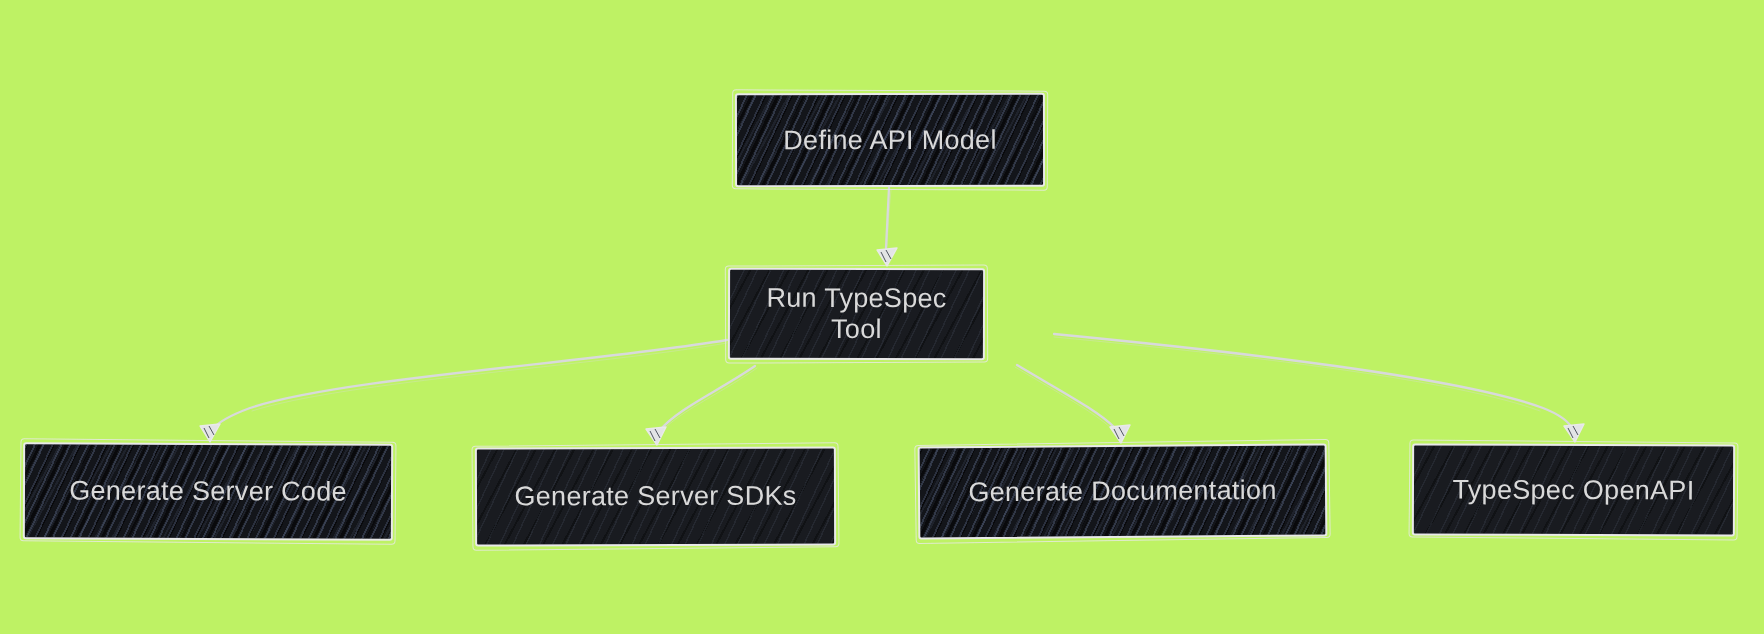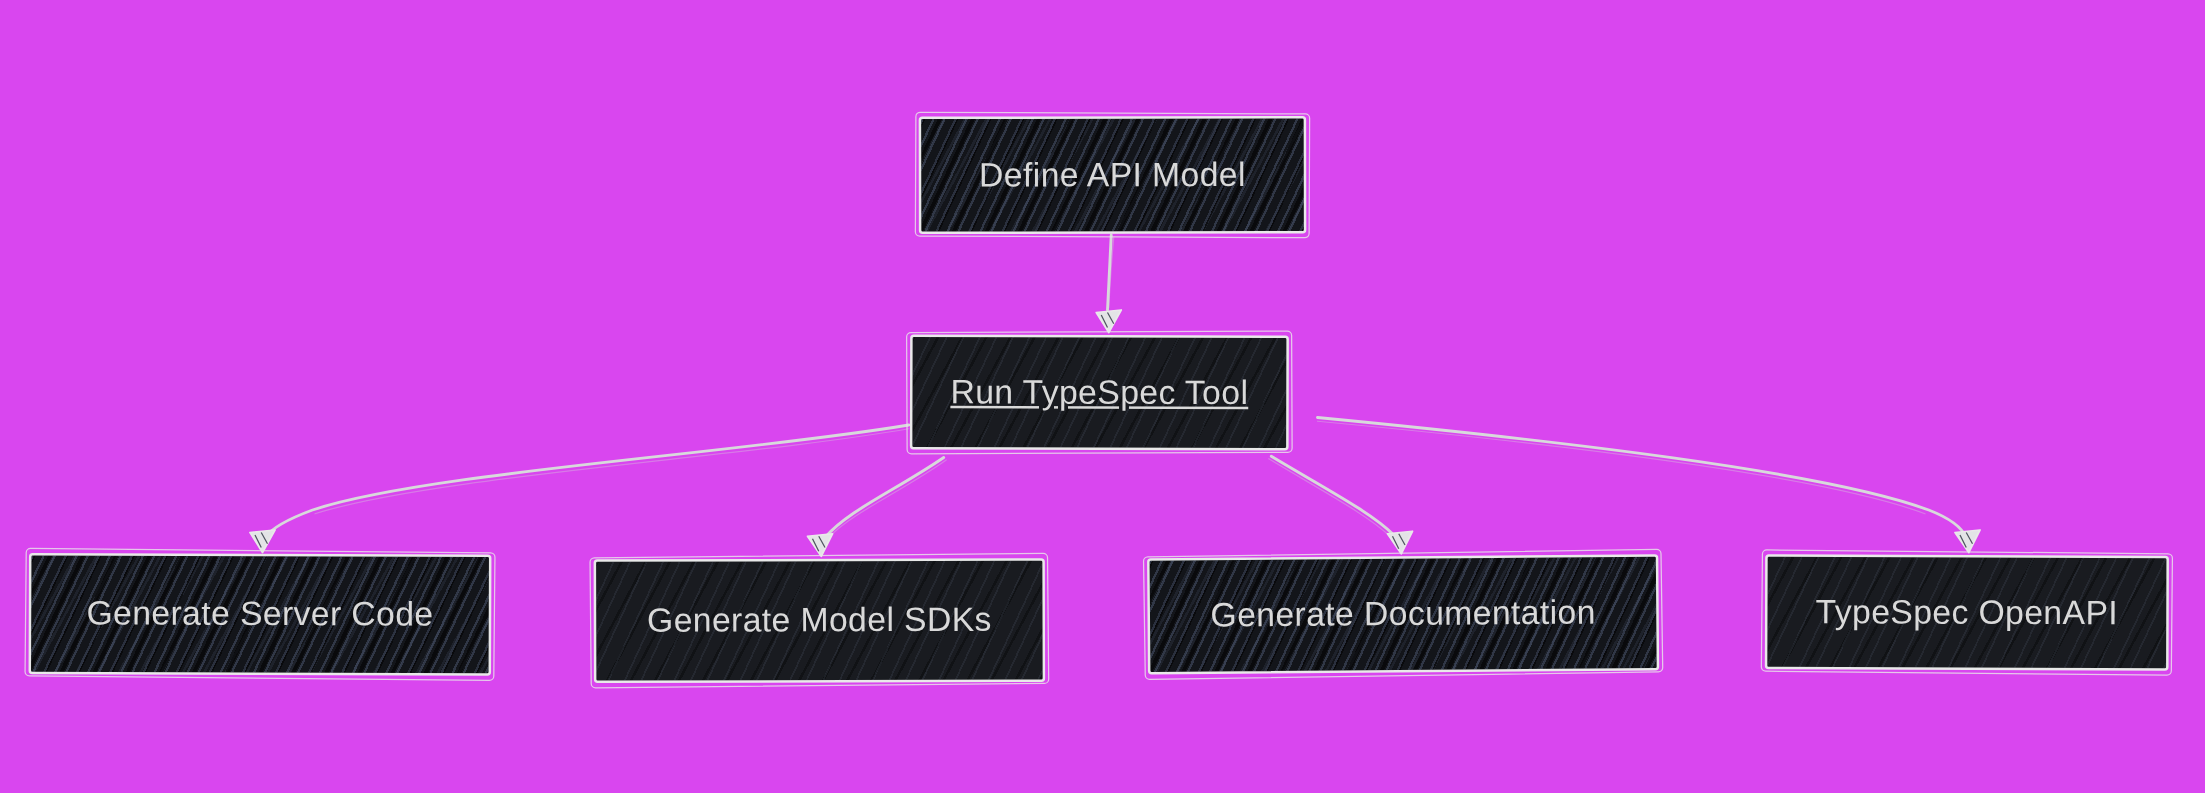--- a/index.html
+++ b/index.html
@@ -1,19 +1,19 @@
 <!DOCTYPE html>
 <html><head>
 <meta charset="utf-8">
 <style>
   html,body{margin:0;padding:0;background:#2a313e;}
   .canvas{
     position:relative;
     width:1764px;height:634px;
-    background:#d946ef;
+    background:#bef264;
     overflow:hidden;
     font-family:"Liberation Sans","DejaVu Sans",sans-serif;
   }
   .edge-layer{position:absolute;left:0;top:0;width:1764px;height:634px;pointer-events:none;}
   .edge{fill:none;stroke:#d8d9db;stroke-width:2.3;stroke-linecap:round;}
   .edge-ghost{fill:none;stroke:#d8d9db;stroke-width:1;stroke-linecap:round;opacity:.35;}
   .arrowhead{fill:#e3e4e6;stroke:#e9e9e9;stroke-width:1.4;stroke-linejoin:round;}
   .arrowhead-hatch{fill:none;stroke:#2a313e;stroke-width:1;opacity:.8;}
 
   .node{
@@ -47,21 +47,21 @@
   }
   .fill-light{
     background-color:#191b20;
     background-image:
       repeating-linear-gradient(115deg, rgba(120,134,164,.12) 0 1.4px, transparent 1.4px 12px),
       repeating-linear-gradient(118deg, rgba(0,0,0,.35) 0 2px, transparent 2px 17px);
   }
   .node-label{pointer-events:none;padding:0 10px;}
 
   #node-define  {left:735px;  top:93px;  width:310px; height:94px; transform:rotate(-.1deg);}
-  #node-run     {left:728px;  top:268px; width:303px; height:92px; transform:rotate(.15deg);text-decoration:underline;}
+  #node-run     {left:728px;  top:268px; width:257px; height:92px; transform:rotate(.15deg);}
   #node-server  {left:23px;   top:443px; width:370px; height:97px; transform:rotate(.2deg);}
   #node-client  {left:475px;  top:447px; width:361px; height:99px; transform:rotate(-.15deg);}
   #node-docs    {left:918px;  top:445px; width:409px; height:93px; transform:rotate(-.45deg);}
   #node-openapi {left:1412px; top:444px; width:323px; height:92px; transform:rotate(.2deg);}
 </style>
 </head>
 <body>
 
 <div class="canvas">
 
@@ -109,21 +109,21 @@
 
   <div class="node fill-light tilt-l" id="node-run">
     <span class="node-label">Run TypeSpec Tool</span>
   </div>
 
   <div class="node fill-strong" id="node-server">
     <span class="node-label">Generate Server Code</span>
   </div>
 
   <div class="node fill-light tilt-l" id="node-client">
-    <span class="node-label">Generate Model SDKs</span>
+    <span class="node-label">Generate Server SDKs</span>
   </div>
 
   <div class="node fill-strong tilt-l" id="node-docs">
     <span class="node-label">Generate Documentation</span>
   </div>
 
   <div class="node fill-light" id="node-openapi">
     <span class="node-label">TypeSpec OpenAPI</span>
   </div>
 

